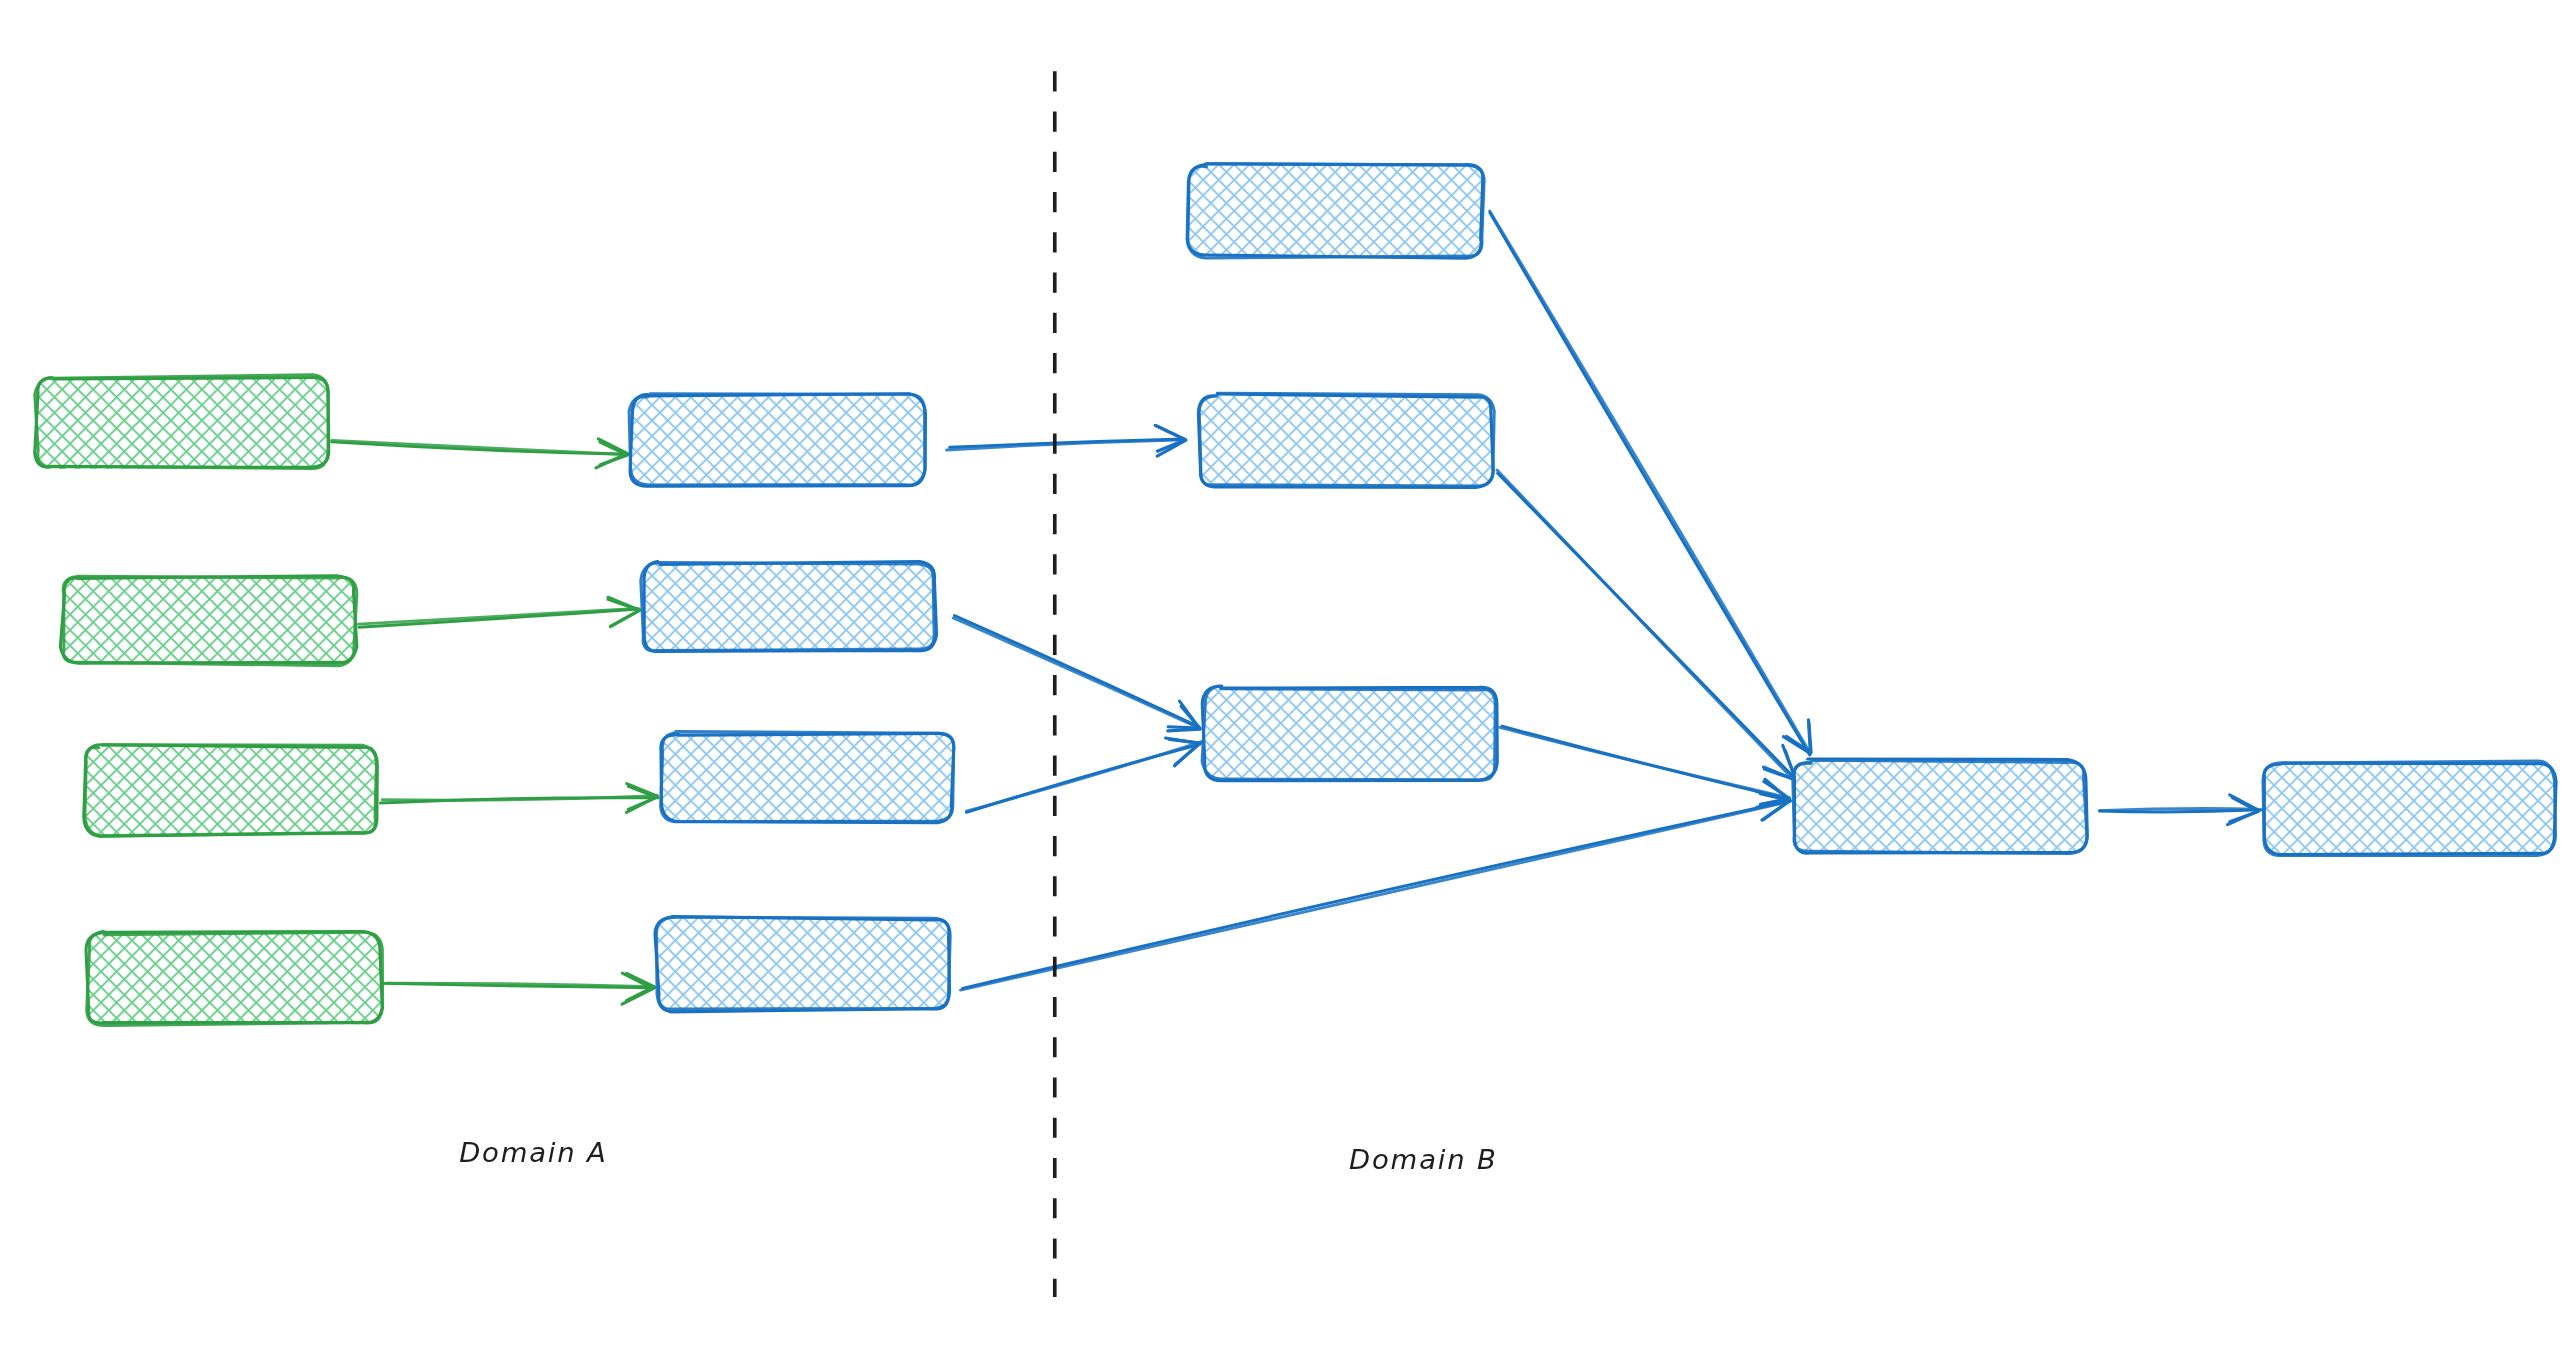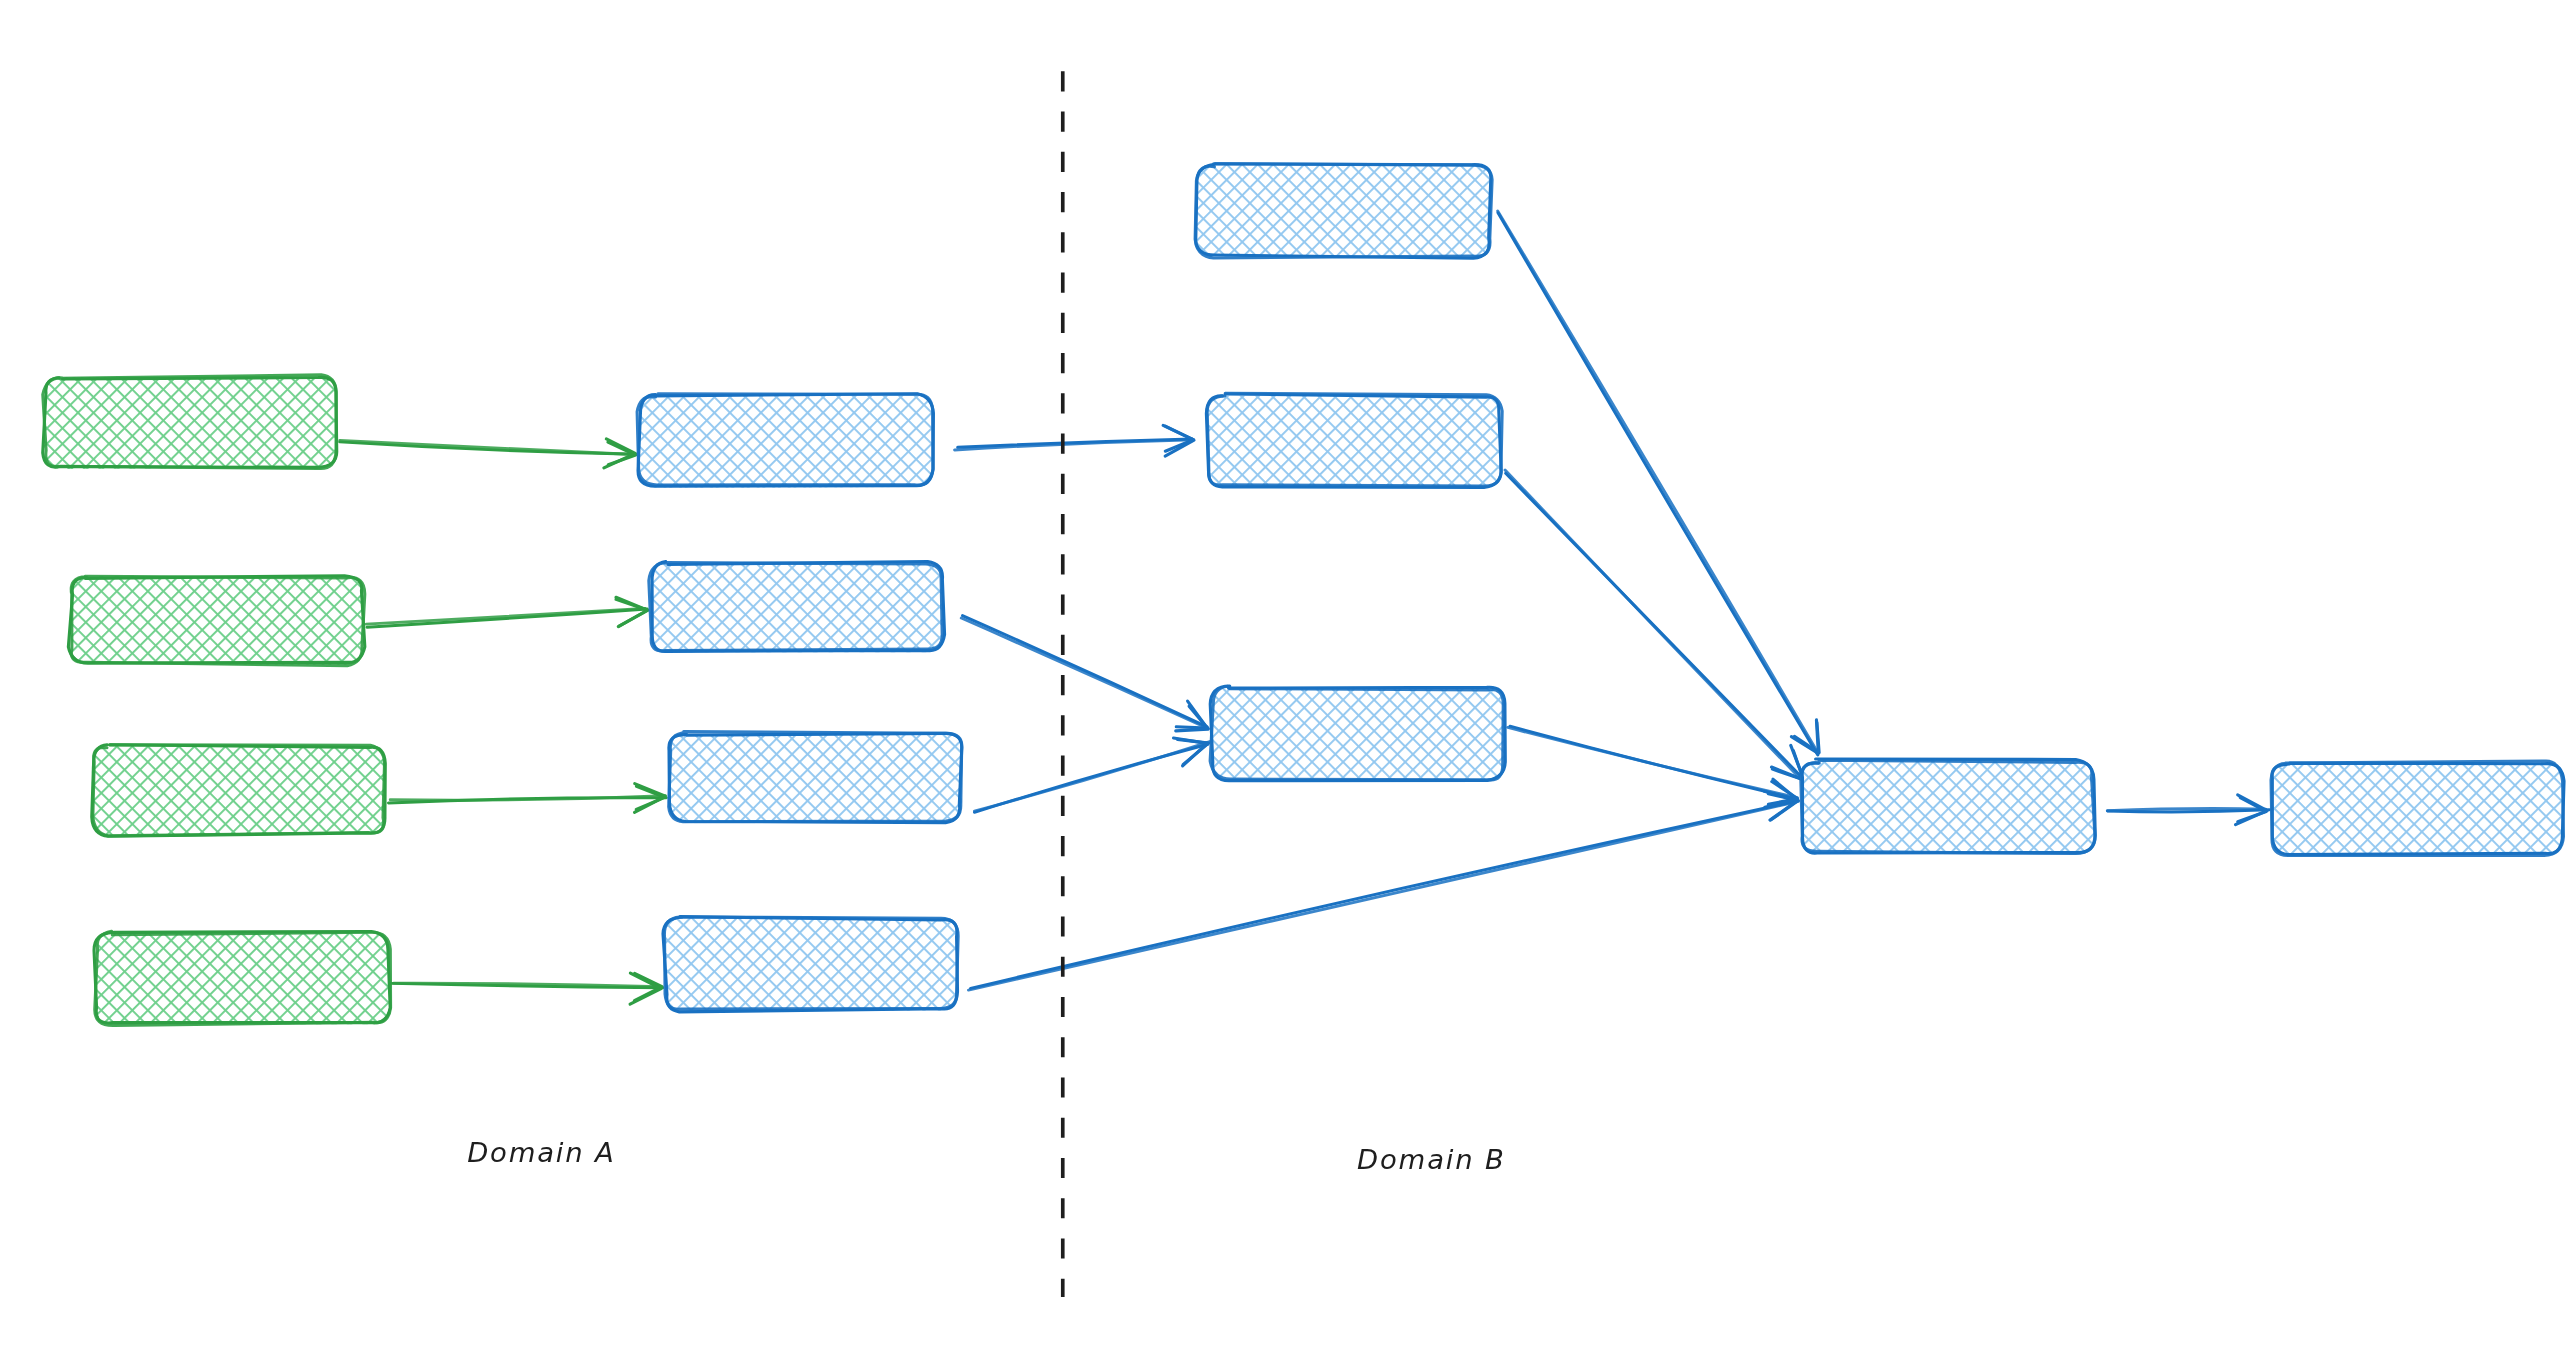--- a/index.html
+++ b/index.html
@@ -10,21 +10,21 @@
   }
   body {
     width: 2576px;
     height: 1372px;
     overflow: hidden;
     font-family: "DejaVu Sans", sans-serif;
     position: relative;
   }
   #canvas {
     position: absolute;
-    top: 0; left: 8px;
+    top: 0; left: 0;
     width: 2340px;
     height: 1372px;
   }
   svg#scene {
     display: block;
     width: 2576px;
     height: 1372px;
     background: #ffffff;
   }
   .domain-label {

